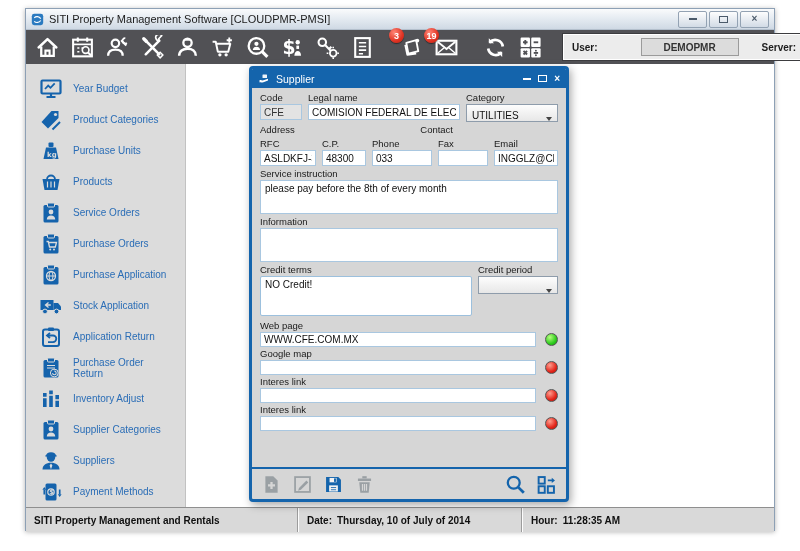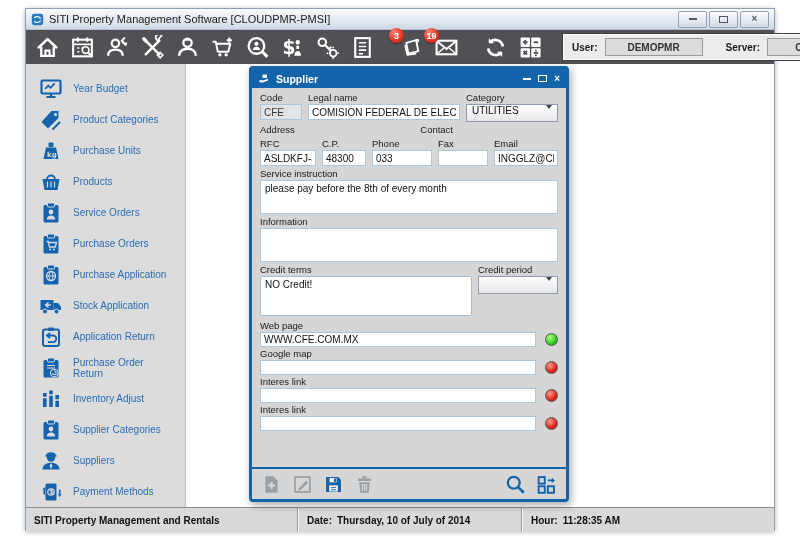--- a/index.html
+++ b/index.html
@@ -20,37 +20,37 @@
   .toolbar{height:34px;background:#515155;display:flex;align-items:center;padding:0 6px;}
   #tb-icons{display:flex;align-items:center;}
   .tb-btn{position:relative;width:30px;height:30px;margin-right:5px;display:flex;align-items:center;justify-content:center;color:#fff;cursor:pointer;}
   .tb-btn svg{width:25px;height:25px;display:block;}
   .tb-btn.gap{margin-left:14px;}
   .badge{position:absolute;top:-4px;left:-7px;min-width:15px;height:15px;padding:0 2px;border-radius:9px;background:radial-gradient(circle at 35% 30%,#ff8576,#e03323 60%,#b81d0e);color:#fff;font-size:9px;font-weight:bold;display:flex;align-items:center;justify-content:center;box-shadow:0 1px 1px rgba(0,0,0,.45);box-sizing:border-box;}
   .user-panel{margin-left:12px;flex:1;height:26px;background:#ececec;border:1px solid #3c3c3f;box-shadow:inset 0 0 0 1px #fff;display:flex;align-items:center;padding:0 9px;gap:7px;}
   .up-label{font-size:10px;font-weight:bold;color:#1c1c1c;white-space:nowrap;}
   .up-label.second{margin-left:16px;}
   .up-field{height:16px;background:#dcdcdc;border:1px solid #9b9b9b;font-size:10px;font-weight:bold;color:#333;display:flex;align-items:center;justify-content:center;}
-  .up-field.user{width:96px;}
+  .up-field.user{width:96px;margin-left:36px;}
   .up-field.server{width:112px;}
 
   
   .body-row{display:flex;height:443px;}
   .sidebar{width:160px;background:#dcdcdc;border-right:1px solid #c2c2c2;box-sizing:border-box;padding-top:9px;display:flex;flex-direction:column;overflow:hidden;}
   .sb-item{display:flex;align-items:center;gap:10px;min-height:27px;padding:2px 4px 2px 13px;cursor:pointer;color:#1563ac;}
   .sbi{flex:none;}
   .sbi svg{width:24px;height:24px;display:block;}
   .sbl{font-size:10px;line-height:11px;color:#2a6db6;max-width:96px;}
   .main{flex:1;background:#fff;position:relative;}
 
   
   .dialog{position:absolute;left:63px;top:2px;width:320px;height:436px;border:3px solid #1464ac;border-radius:4px;background:#d6d6d6;box-sizing:border-box;box-shadow:2px 3px 8px rgba(0,0,0,.35);display:flex;flex-direction:column;overflow:hidden;}
   .dlg-title{height:19px;flex:none;background:#1464ac;display:flex;align-items:center;padding:0 6px;color:#fff;}
   .dlg-ico svg{width:12px;height:12px;display:block;}
-  .dlg-ttl{font-size:10.5px;font-weight:bold;margin-left:6px;}
+  .dlg-ttl{font-size:10.5px;font-weight:normal;margin-left:6px;}
   .dlg-controls{margin-left:auto;display:flex;gap:7px;align-items:center;}
   .dc{cursor:pointer;display:flex;align-items:center;justify-content:center;}
   .dc-bar{display:block;width:8px;height:2px;background:#fff;}
   .dc-box{display:block;width:7px;height:5px;border:1px solid #fff;}
   .dc-x{font-size:10px;font-weight:bold;line-height:1;color:#fff;}
   .dlg-body{flex:1;padding:4px 8px 0;overflow:hidden;}
   .f-row{display:flex;gap:6px;margin-bottom:2px;}
   .fld{display:flex;flex-direction:column;}
   .fld label{font-size:9.5px;color:#1a1a1a;margin-bottom:1px;white-space:nowrap;}
   .inp{height:16px;border:1px solid #a9c7e0;background:#fff;font-size:10px;font-family:inherit;color:#111;padding:0 3px;outline:none;min-width:0;width:100%;box-sizing:border-box;}
@@ -60,21 +60,21 @@
   .w-cat{width:92px;flex:none;}
   .w-addr{flex:1.12;}
   .w-contact{flex:1;}
   .w-rfc{width:56px;flex:none;}
   .w-cp{width:44px;flex:none;}
   .w-phone{width:60px;flex:none;}
   .w-fax{width:50px;flex:none;}
   .w-email{flex:1;}
   .w-terms{width:212px;flex:none;}
   .w-period{flex:1;}
-  .select{height:18px;border:1px solid #8e9cab;background:linear-gradient(#fdfdfd,#e7e7e7);display:flex;align-items:flex-start;justify-content:space-between;padding:0 5px;font-size:10px;color:#111;cursor:pointer;box-sizing:border-box;}
+  .select{height:18px;border:1px solid #8e9cab;background:linear-gradient(#fdfdfd,#e7e7e7);display:flex;align-items:flex-end;justify-content:space-between;padding:0 5px;font-size:10px;color:#111;cursor:pointer;box-sizing:border-box;}
   .arrow{width:0;height:0;border-left:3.5px solid transparent;border-right:3.5px solid transparent;border-top:4px solid #444;}
   .ta{border:1px solid #a9c7e0;background:#fff;font-size:10px;font-family:inherit;color:#111;padding:2px 4px;resize:none;outline:none;width:100%;box-sizing:border-box;}
   .ta.h1{height:34px;}
   .ta.terms{height:40px;border:1px solid #9cc0dd;border-radius:2px;}
   .link-row{margin-bottom:1px;}
   .lk-label{font-size:9.5px;color:#1a1a1a;margin-bottom:1px;}
   .lk-line{display:flex;align-items:center;gap:9px;}
   .lk-line .inp{height:15px;flex:1;}
   .led{width:13px;height:13px;border-radius:50%;flex:none;border:1px solid #555;box-sizing:border-box;}
   .led.green{background:radial-gradient(circle at 35% 30%,#b6ff7e,#2ecc1f 60%,#0f9406);}

